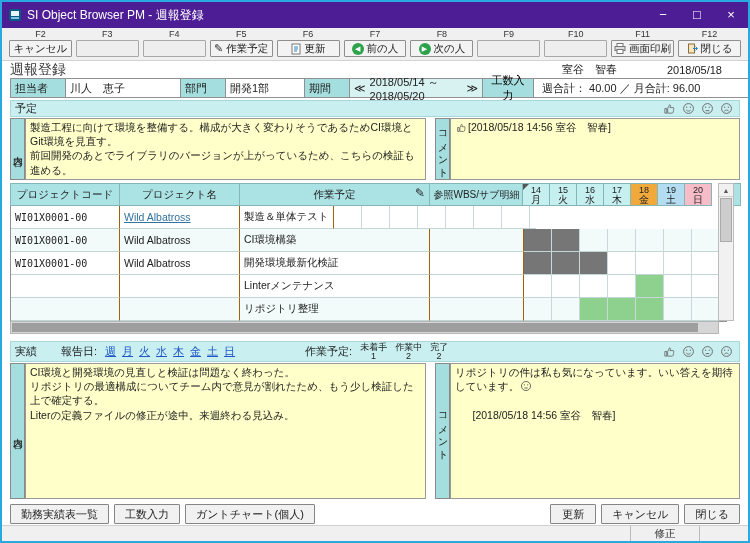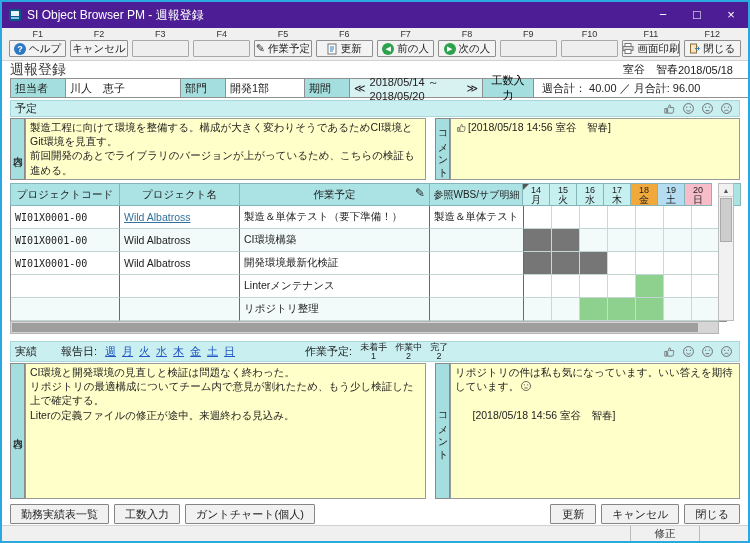--- a/index.html
+++ b/index.html
@@ -31,22 +31,22 @@
   .gi-help { width:12px; height:12px; border-radius:50%; background:#2f78c4; color:#fff;
              font-size:9px; font-weight:bold; text-align:center; line-height:12px; display:inline-block; }
   .gi-pencil { font-size:11px; color:#333; }
   .gi-circ { width:12px; height:12px; border-radius:50%; background:#2ca24c; color:#fff;
              font-size:7px; text-align:center; line-height:12px; display:inline-block; }
 
   
   .pgheader { position:absolute; left:8px; top:59px; width:732px; height:17px;
               display:flex; align-items:center; }
   .pgtitle { font-size:14px; color:#3c3c3c; }
-  .pguser { margin-left:auto; font-size:11px; }
-  .pgdate { margin-right:9px; font-size:11px; }
+  .pguser { margin-left:auto; margin-right:50px; font-size:11px; }
+  .pgdate { margin-right:20px; font-size:11px; }
 
   
   .filter { position:absolute; left:8px; top:76px; width:750px; height:20px; display:flex; }
   .fc { border:1px solid #909090; margin-left:-1px; height:20px; display:flex;
         align-items:center; font-size:11px; padding:0 4px; }
   .fc:first-child { margin-left:0; }
   .flab { background:#a5dede; justify-content:flex-start; }
   .fval { background:#fff; }
   .fperiod { background:#d8f1f1; justify-content:center; gap:4px; }
   .fbtn-kosu { background:#a5dede; justify-content:center; cursor:default; font-family:inherit; }
@@ -165,29 +165,20 @@
     <span class="ttl">SI Object Browser PM - 週報登録</span>
     <span class="wctrl">
       <button class="wbtn">−</button>
       <button class="wbtn">□</button>
       <button class="wbtn">×</button>
     </span>
   </div>
 
   <div class="toolbar">
       <div class="tb-cell">
-        <div class="fkey">F1</div>
-        <button class="tb-btn">
-          <span class="tb-ico">
-            <span class="gi-help">?</span>
-          </span>
-          <span>ヘルプ</span>
-        </button>
-      </div>
-      <div class="tb-cell">
         <div class="fkey">F2</div>
         <button class="tb-btn">
           <span>キャンセル</span>
         </button>
       </div>
       <div class="tb-cell">
         <div class="fkey">F3</div>
         <button class="tb-btn tb-empty"></button>
       </div>
       <div class="tb-cell">
@@ -376,21 +367,20 @@
           </div>
         </div>
       <div class="th th-fill"></div>
     </div>
     <div class="tbody">
         <div class="trow">
           <div class="td c-code">WI01X0001-00</div>
           <div class="td c-name">
             <span class="plink">Wild Albatross</span>
           </div>
-          <div class="td c-plan">製造＆単体テスト（要下準備！）</div>
           <div class="td c-wbs">製造＆単体テスト</div>
           <div class="td c-days">
             <div class="gcell"></div>
             <div class="gcell"></div>
             <div class="gcell"></div>
             <div class="gcell"></div>
             <div class="gcell"></div>
             <div class="gcell"></div>
             <div class="gcell"></div>
           </div>

